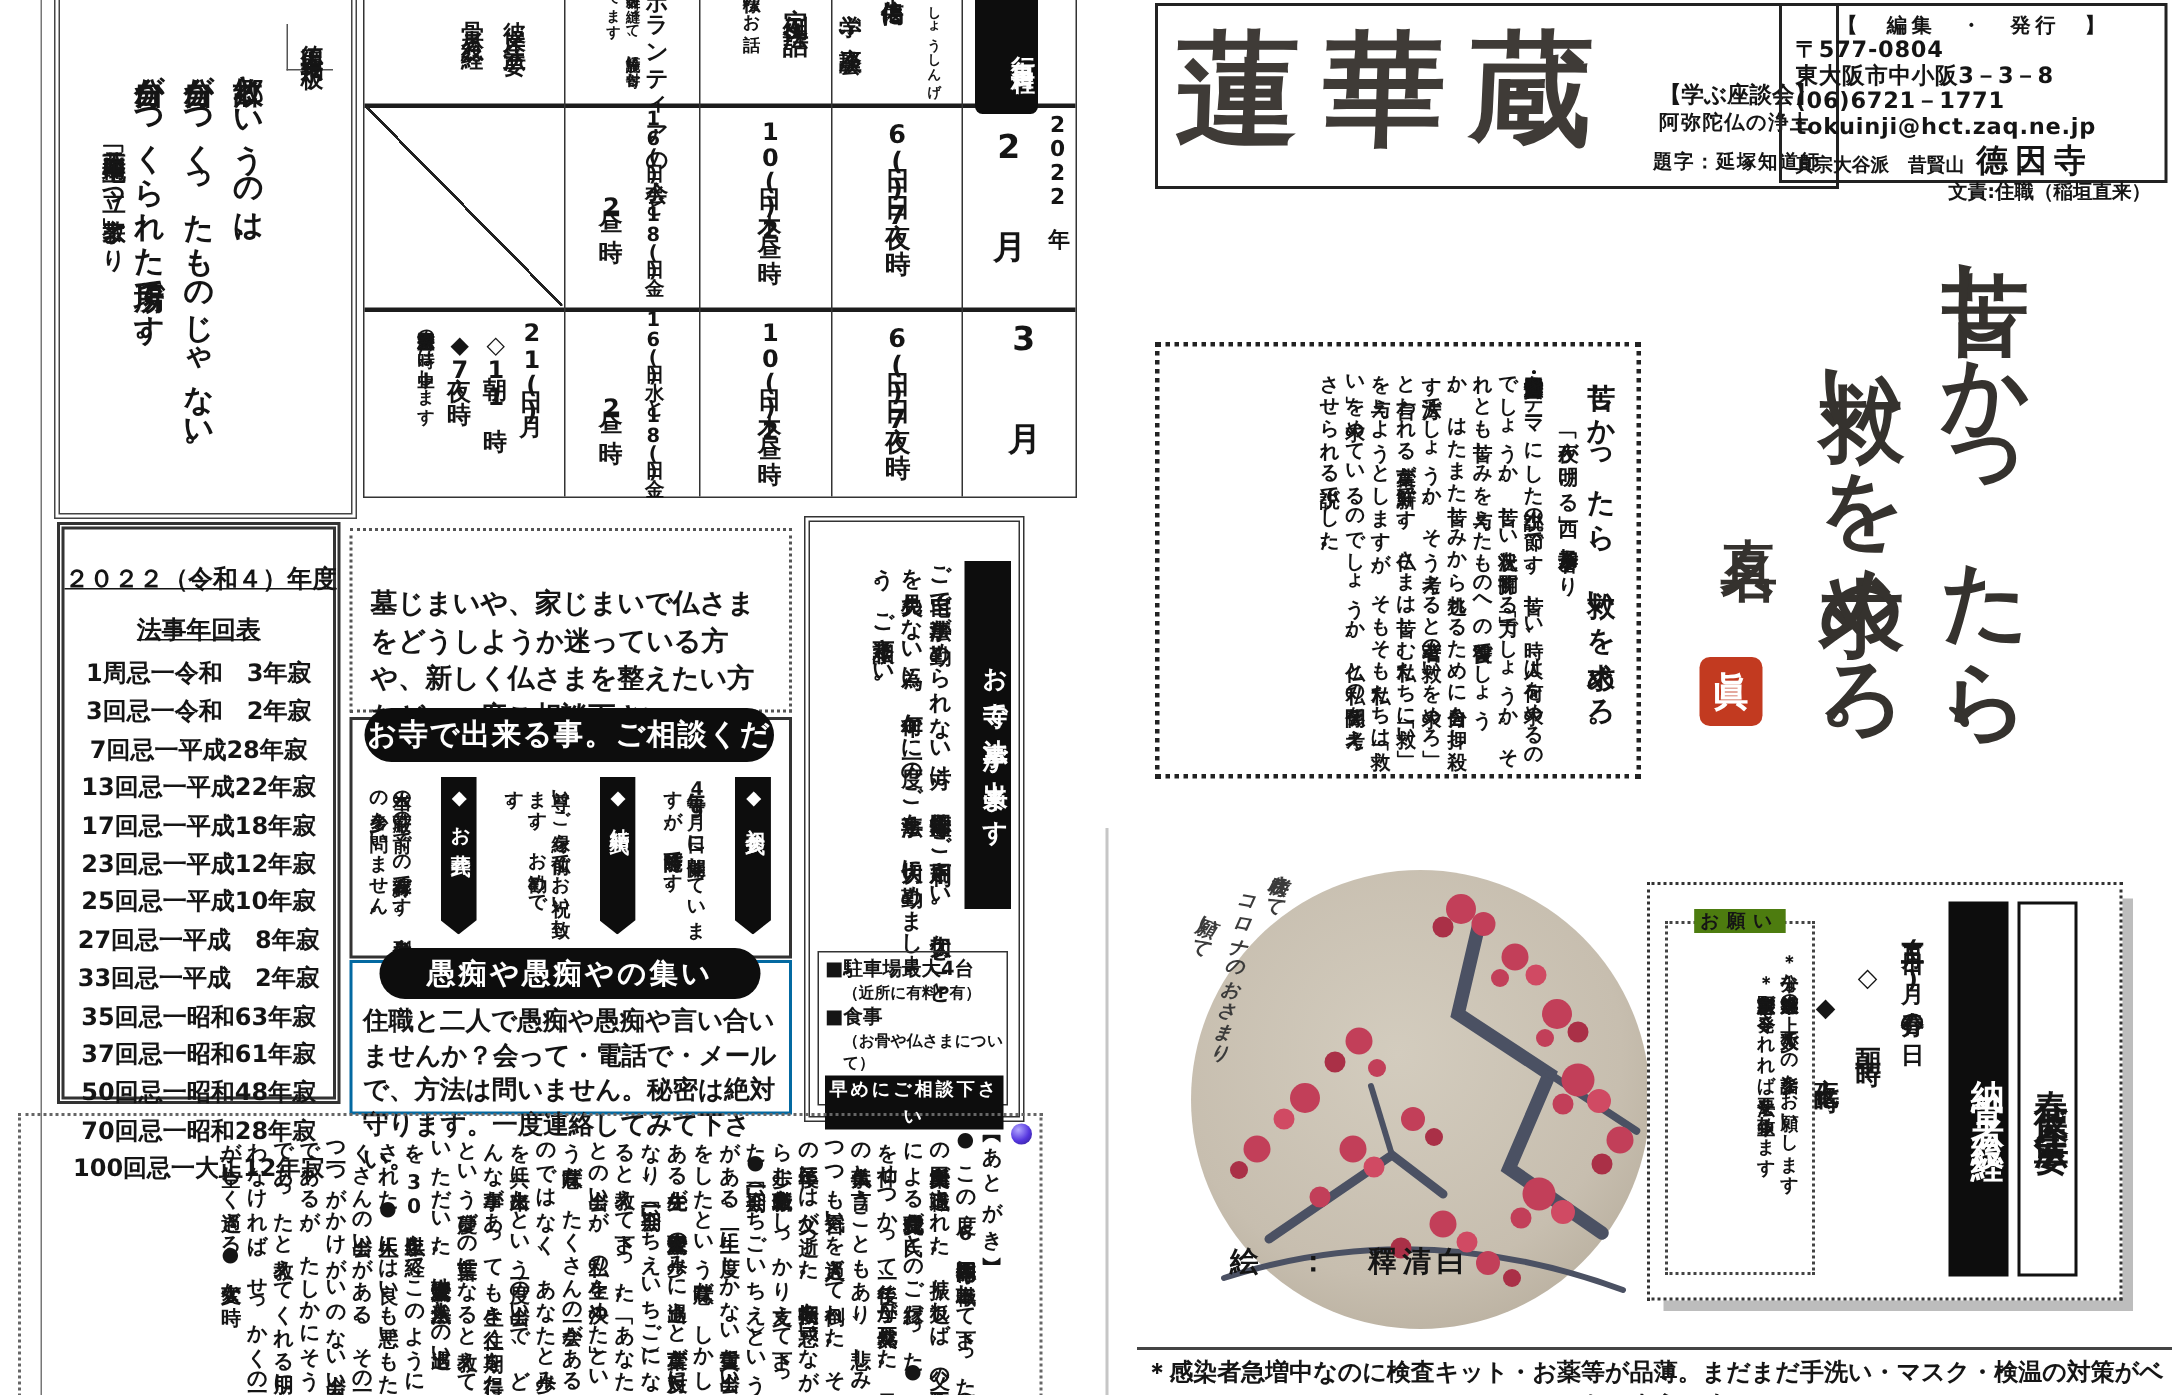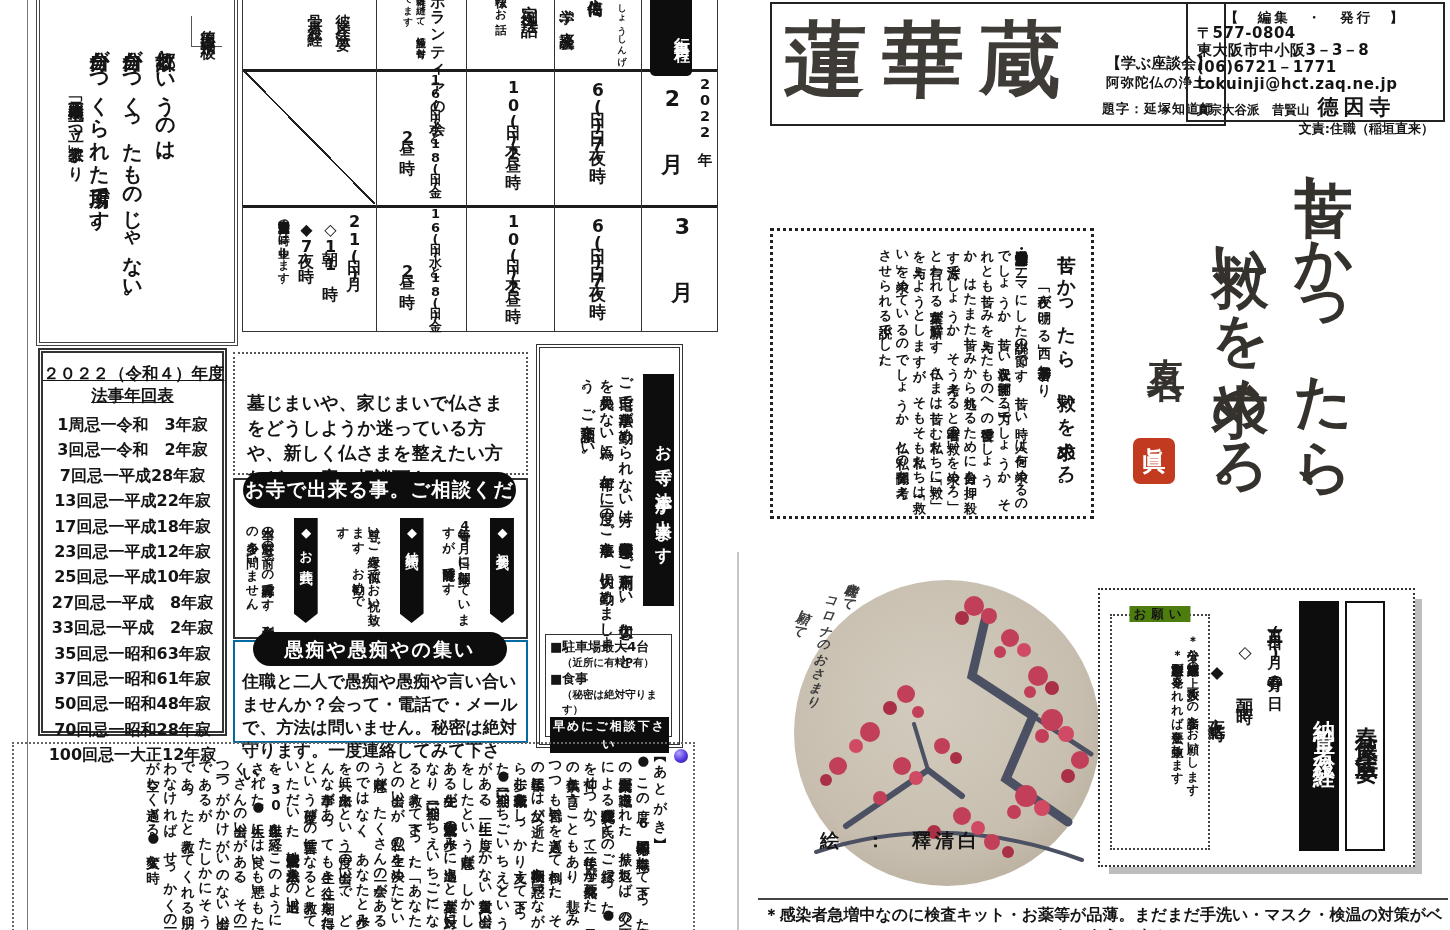--- a/index.html
+++ b/index.html
@@ -22,21 +22,21 @@
   .sch-v{top:0;width:1px;height:331px;background:#333;}
   .sch-banner{left:407px;top:-22px;width:42px;height:88px;background:#0d0d0d;color:#fff;
               border-radius:5px;font:700 16px "DejaVu Sans",sans-serif;letter-spacing:4px;
               padding-top:10px;text-align:center;}
   .sch-txt{font-weight:700;}
   .sch-diag{left:1px;top:71px;width:131px;height:133px;
             background:linear-gradient(to top right,transparent 49.5%,#222 49.5%,#222 50.5%,transparent 50.5%);}
   
   .nenkai{left:38px;top:348px;width:189px;height:388px;border:5px double #333;padding-top:10px;
           box-sizing:border-box;text-align:center;}
-  .nk-t{font:700 16.5px/22px "DejaVu Sans",sans-serif;text-decoration:underline;white-space:pre;}
+  .nk-t{font:700 16.5px/22px "DejaVu Sans",sans-serif;text-decoration:underline;white-space:pre;margin-top:12px;}
   .nk-row{font:700 16px/25.4px "DejaVu Sans",sans-serif;white-space:pre;}
   
   .bones{left:233px;top:352px;width:291px;height:119px;border:2px dotted #555;}
   .ribbon{left:22px;top:-10px;width:246px;height:40px;background:#0d0d0d;color:#fff;
           font:700 21px/40px "DejaVu Sans",sans-serif;text-align:center;letter-spacing:1px;
           clip-path:polygon(0 0,100% 0,95% 50%,100% 100%,0 100%,5% 50%);}
   .bones-body{margin:36px 10px 0 12px;font:700 18px/25px "DejaVu Sans",sans-serif;}
   .services{left:233px;top:478px;width:291px;height:157px;border:2px solid #333;}
   .pill{background:#0d0d0d;color:#fff;border-radius:18px;text-align:center;}
   .sv-head{left:8px;top:-8px;width:273px;height:36px;font:700 19.5px/36px "DejaVu Sans",sans-serif;letter-spacing:1px;}
@@ -215,21 +215,21 @@
     <div class="gr-body">住職と二人で愚痴や愚痴や言い合いませんか？会って・電話で・メールで、方法は問いません。秘密は絶対守ります。一度連絡してみて下さい。</div>
   </div>
 
   <div class="abs houji">
     <div class="abs v hj-banner">お寺で法事が出来ます</div>
     <div class="abs v hj-body">ご自宅で法事が勤められない方は、徳因寺本堂をご利用下さい。大切なことを見失わない為に、何年かに一度のご法事を、大切に勤めましょう。ご相談下さい。</div>
     <div class="abs hj-inner">
       <div class="hj-l1">■駐車場最大4台</div>
       <div class="hj-l2">（近所に有料P有）</div>
       <div class="hj-l1">■食事</div>
-      <div class="hj-l2">（秘密は絶対守ります）</div>
+      <div class="hj-l2">（お骨や仏さまについて）</div>
       <div class="hj-foot">早めにご相談下さい</div>
     </div>
   </div>
 
   <div class="abs atogaki">
     <div class="abs sphere"></div>
     <div class="abs v ag-body">
       <span class="blk ag-title">【あとがき】</span>
       <span>●この度 6年間徳因寺に奉職して下さった院代（住職補佐）の奥田幸文氏が退職された。振り返れば、父の体調不良による住職交代式が氏とのご縁だった●住職を仰せつかって一年後、母が突然死した。住職最初の大仏事と言うこともあり、悲しみつつも気合いを入過ぎて倒れた。その三年後には父が逝った。転換期を戸惑いながら歩む新米住職をしっかり支えて下さった●「一期一会」（いちごいちえ）という言葉がある。一生に一度しかない貴重な出会いをしたという意味だ。しかしある先生が、親鸞聖人の歩みに出遇うと言葉が反対になり、「一会一期」（いちえいちご）になると教えて下さった。「あなたとの出会いが、私の一生を決めた」という意味だ。たくさんの一会があるのではなく、あなたと歩みを共に出来たという一度の出会いで、どんな事があっても生き往く一期を得たという慶びの言葉になると教えていただいた。親鸞聖人は法然上人との出遇いを、30年以上を経てこのように述懐された●人生には良いも悪いもたくさんの出会いがある。その一つ一つがかけがいのない出会いであるが、たしかにそうであったと教えてくれる朋に出遇わなければ、せっかくの一期が空しく過ぎる●大変な時</span>
     </div>

